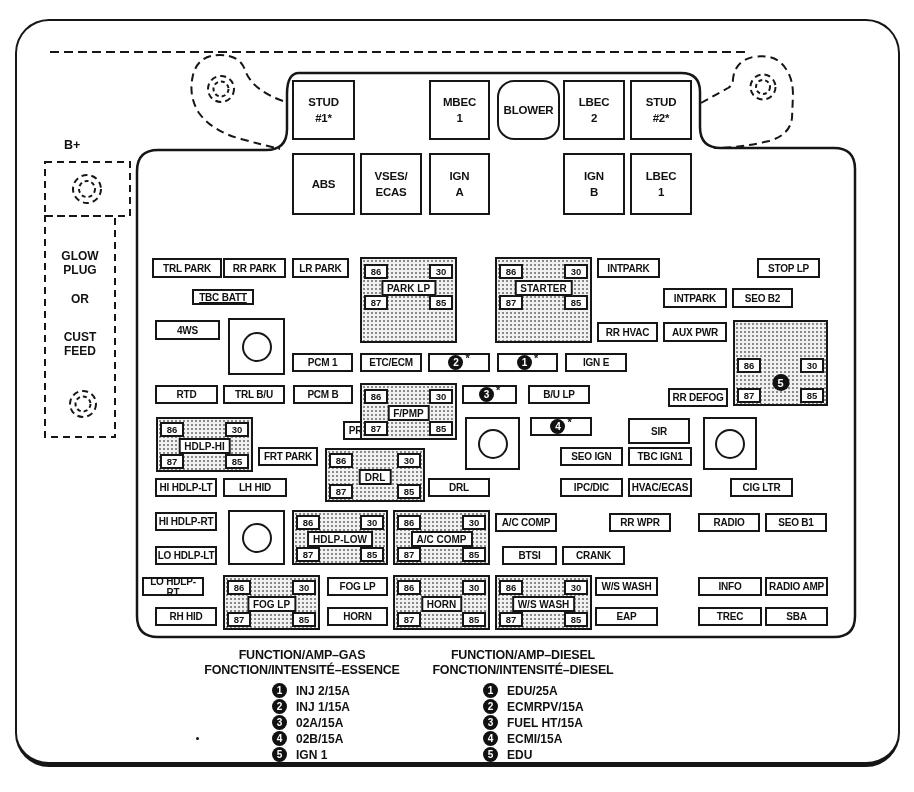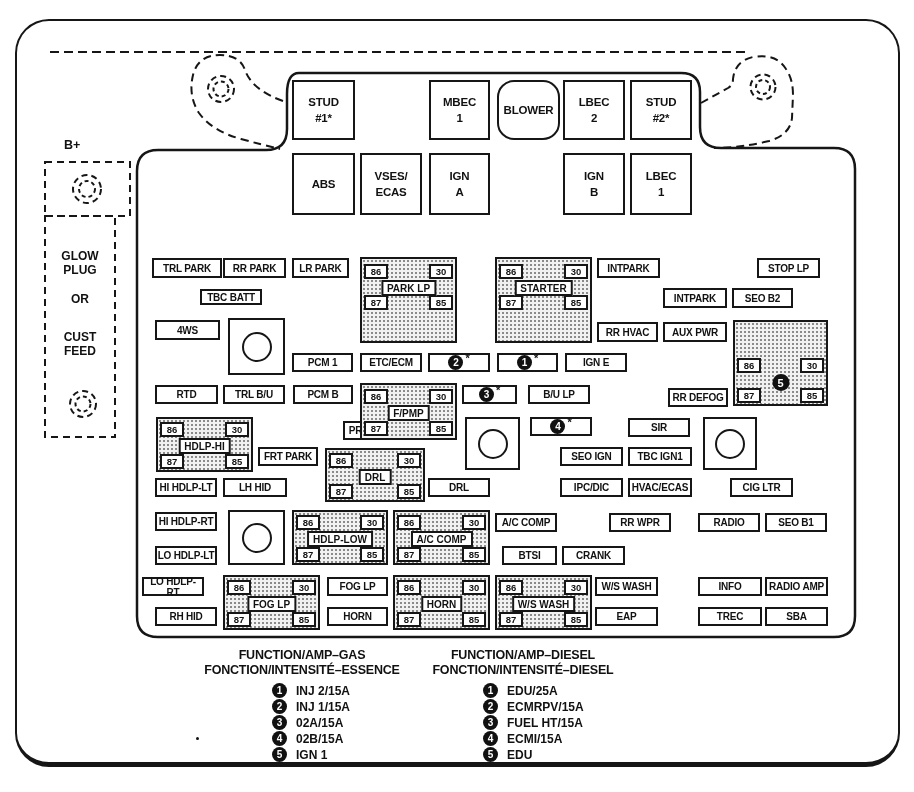--- a/index.html
+++ b/index.html
@@ -103,36 +103,36 @@
 A</div>
       <div class="box bigbox" style="left: 563px; top: 153px; width: 62px; height: 62px; position: absolute;">IGN
 B</div>
       <div class="box bigbox" style="left: 630px; top: 153px; width: 62px; height: 62px; position: absolute;">LBEC
 1</div>
       <div class="box" style="left: 152px; top: 258px; width: 70px; height: 20px; position: absolute;">TRL PARK</div>
       <div class="box" style="left: 223px; top: 258px; width: 63px; height: 20px; position: absolute;">RR PARK</div>
       <div class="box" style="left: 292px; top: 258px; width: 57px; height: 20px; position: absolute;">LR PARK</div>
       <div class="box" style="left: 597px; top: 258px; width: 63px; height: 20px; position: absolute;">INTPARK</div>
       <div class="box" style="left: 757px; top: 258px; width: 63px; height: 20px; position: absolute;">STOP LP</div>
-      <div class="box" style="left: 200px; top: 289px; width: 62px; height: 16px; position: absolute;">TBC BATT</div>
+      <div class="box" style="left: 192px; top: 289px; width: 62px; height: 16px; position: absolute; text-decoration: underline;">TBC BATT</div>
       <div class="box" style="left: 663px; top: 288px; width: 64px; height: 20px; position: absolute;">INTPARK</div>
       <div class="box" style="left: 732px; top: 288px; width: 61px; height: 20px; position: absolute;">SEO B2</div>
       <div class="box" style="left: 155px; top: 320px; width: 65px; height: 20px; position: absolute;">4WS</div>
       <div class="box" style="left: 597px; top: 322px; width: 61px; height: 20px; position: absolute;">RR HVAC</div>
       <div class="box" style="left: 663px; top: 322px; width: 64px; height: 20px; position: absolute;">AUX PWR</div>
       <div class="box" style="left: 292px; top: 353px; width: 61px; height: 19px; position: absolute;">PCM 1</div>
       <div class="box" style="left: 360px; top: 353px; width: 62px; height: 19px; position: absolute;">ETC/ECM</div>
       <div class="box" style="left: 565px; top: 353px; width: 62px; height: 19px; position: absolute;">IGN E</div>
       <div class="box" style="left: 155px; top: 385px; width: 63px; height: 19px; position: absolute;">RTD</div>
       <div class="box" style="left: 223px; top: 385px; width: 62px; height: 19px; position: absolute;">TRL B/U</div>
       <div class="box" style="left: 293px; top: 385px; width: 60px; height: 19px; position: absolute;">PCM B</div>
       <div class="box" style="left: 528px; top: 385px; width: 62px; height: 19px; position: absolute;">B/U LP</div>
       <div class="box" style="left: 668px; top: 388px; width: 60px; height: 19px; position: absolute;">RR DEFOG</div>
       <div class="box" style="left: 315px; top: 421px; width: 42px; height: 19px; position: absolute; margin-left: 28px;">PRIME</div>
-      <div class="box" style="left: 628px; top: 418px; width: 62px; height: 19px; position: absolute;">SIR</div>
+      <div class="box" style="left: 628px; top: 418px; width: 62px; height: 26px; position: absolute;">SIR</div>
       <div class="box" style="left: 258px; top: 447px; width: 60px; height: 19px; position: absolute;">FRT PARK</div>
       <div class="box" style="left: 560px; top: 447px; width: 63px; height: 19px; position: absolute;">SEO IGN</div>
       <div class="box" style="left: 628px; top: 447px; width: 64px; height: 19px; position: absolute;">TBC IGN1</div>
       <div class="box" style="left: 155px; top: 478px; width: 62px; height: 19px; position: absolute;">HI HDLP-LT</div>
       <div class="box" style="left: 223px; top: 478px; width: 64px; height: 19px; position: absolute;">LH HID</div>
       <div class="box" style="left: 428px; top: 478px; width: 62px; height: 19px; position: absolute;">DRL</div>
       <div class="box" style="left: 560px; top: 478px; width: 63px; height: 19px; position: absolute;">IPC/DIC</div>
       <div class="box" style="left: 628px; top: 478px; width: 64px; height: 19px; position: absolute;">HVAC/ECAS</div>
       <div class="box" style="left: 730px; top: 478px; width: 63px; height: 19px; position: absolute;">CIG LTR</div>
       <div class="box" style="left: 155px; top: 512px; width: 62px; height: 19px; position: absolute;">HI HDLP-RT</div>

